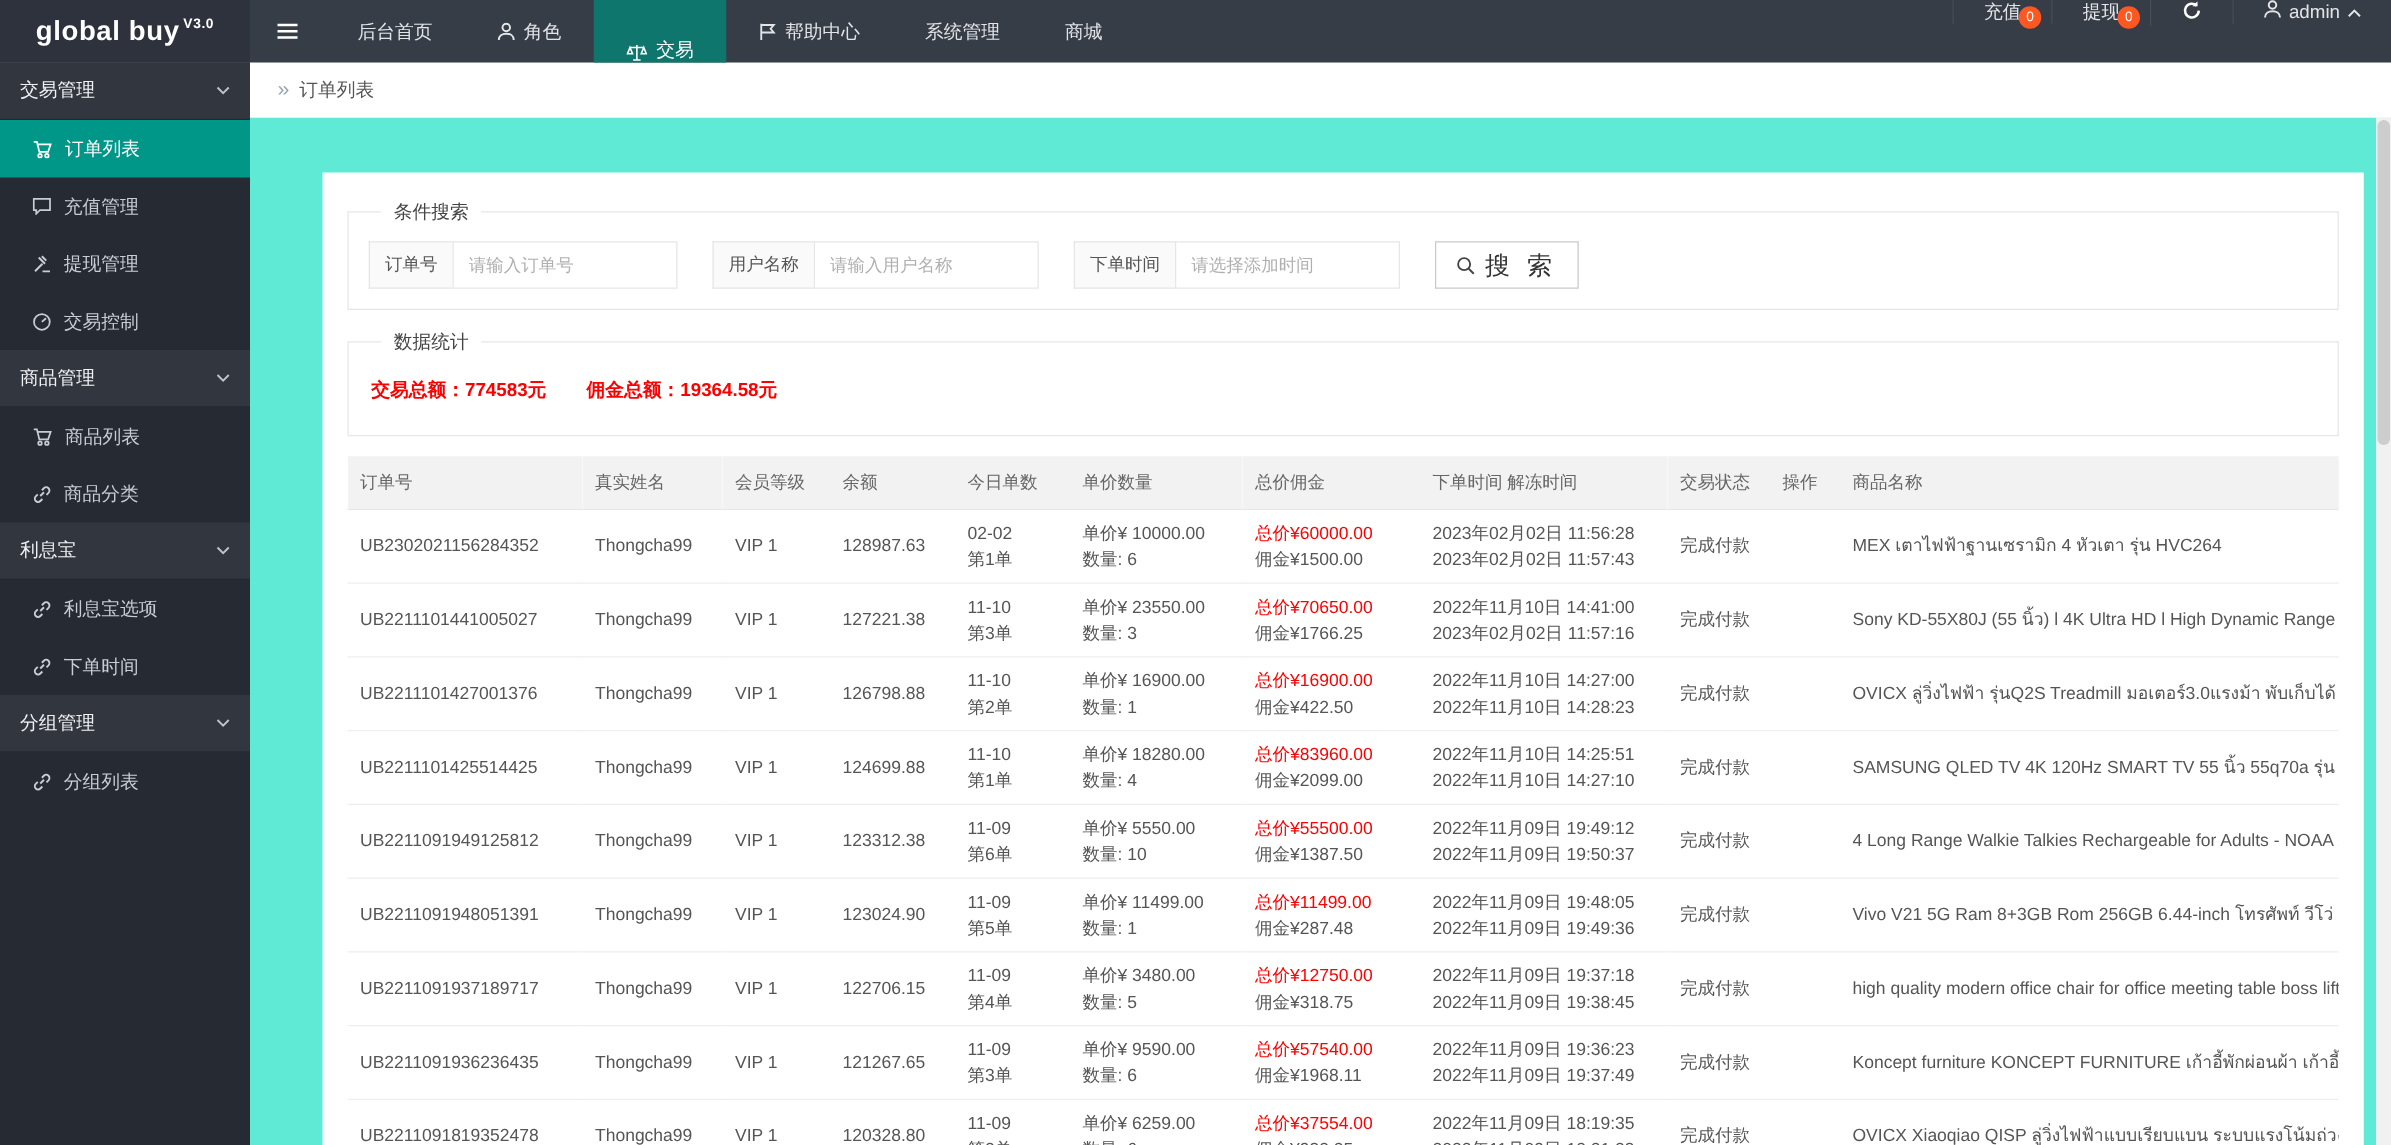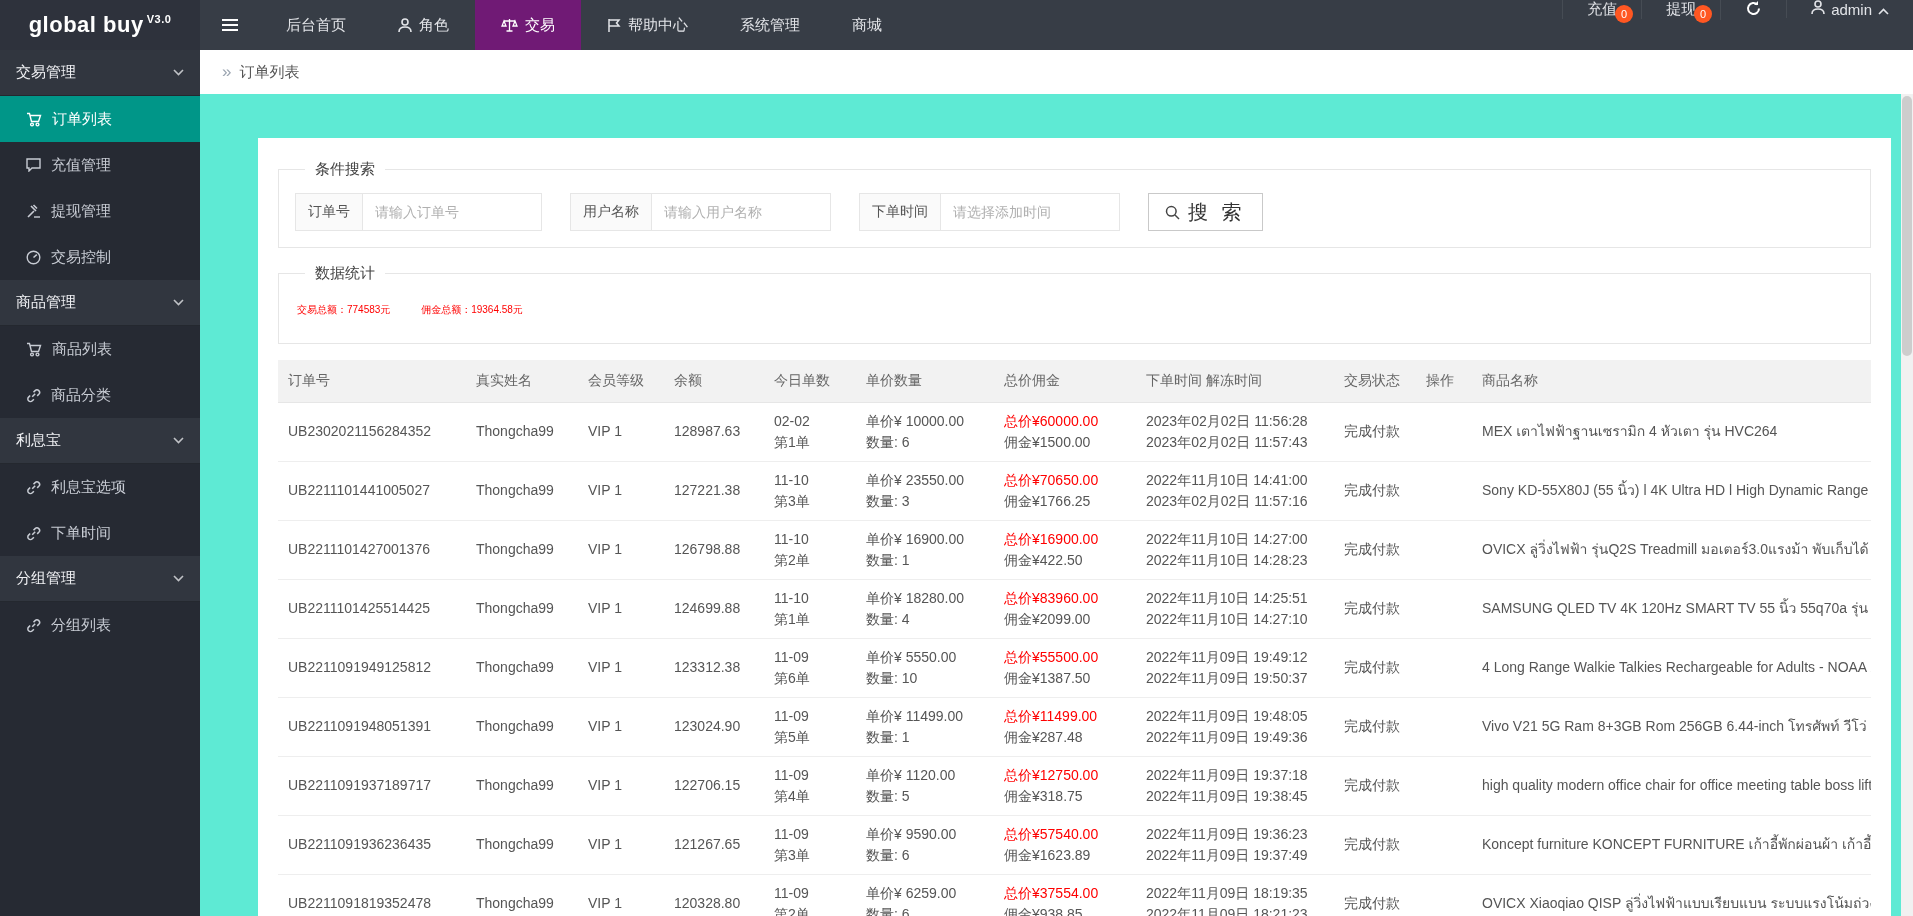--- a/index.html
+++ b/index.html
@@ -7,21 +7,21 @@
   body { font-family:"Liberation Sans","DejaVu Sans",sans-serif; background:#f2f2f2; color:#333; }
 
   
   .header { position:absolute; top:0; left:0; width:1913px; height:50px; background:#373d46; z-index:30; display:flex; align-items:stretch; }
   .logo { width:200px; background:#2e323c; color:#fff; display:flex; align-items:center; justify-content:center; font-size:22px; font-weight:bold; letter-spacing:.5px; }
   .logo sup { font-size:11px; font-weight:bold; margin-left:3px; top:-6px; position:relative; }
   .hamburger { width:60px; display:flex; align-items:center; justify-content:center; cursor:pointer; }
   .hamburger svg { display:block; }
   .nav { display:flex; align-items:stretch; }
   .nav-item { display:flex; align-items:center; gap:7px; padding:0 26px; color:#e2e4e8; font-size:15px; cursor:pointer; }
-  .nav-item.active { background:#701a75; color:#fff; }
+  .nav-item.active { background:#0f766e; color:#fff;align-items:flex-end; }
   .nav-item svg { display:block; }
   .header-right { margin-left:auto; display:flex; align-items:flex-start; }
   .hr-item { position:relative; display:flex; align-items:center; gap:6px; padding:0 24px; color:#e2e4e8; font-size:15px; cursor:pointer; border-left:1px solid rgba(255,255,255,.08); }
   .badge { position:absolute; top:5px; right:8px; min-width:18px; height:18px; border-radius:9px; background:#ff5722; color:#fff; font-size:11px; line-height:18px; text-align:center; padding:0 4px; }
 
   
   .sidebar { position:absolute; top:50px; left:0; bottom:0; width:200px; background:#262a33; z-index:20; }
   .side-item { height:46px; display:flex; align-items:center; padding:0 16px; font-size:15px; color:#c8ccd4; cursor:pointer; position:relative; }
   .side-item.group { background:#31363f; color:#f0f1f4; border-bottom:1px solid rgba(0,0,0,.25); }
   .side-item.child { padding-left:26px; gap:10px; }
@@ -42,21 +42,21 @@
   fieldset legend { font-size:15px; color:#444; padding:0 10px; margin-left:10px; }
 
   .search-row { display:flex; align-items:center; gap:28px; }
   .field-group { display:flex; align-items:stretch; height:38px; }
   .field-label { display:flex; align-items:center; padding:0 12px; background:#fafafa; border:1px solid #e6e6e6; border-right:none; font-size:14px; color:#555; white-space:nowrap; }
   .field-input { width:180px; border:1px solid #e6e6e6; padding:0 12px; font-size:14px; color:#333; outline:none; font-family:inherit; }
   .field-input::placeholder { color:#b0b0b0; }
   .search-btn { display:flex; align-items:center; gap:8px; height:38px; padding:0 16px; background:#fff; border:1px solid #c9c9c9; font-size:20px; color:#333; cursor:pointer; letter-spacing:4px; font-family:inherit; }
   .search-btn svg { display:block; }
 
-  .stats-line { font-size:10px; color:#ff0000; padding:6px 0 10px 2px; }
+  .stats-line { font-size:15px; color:#ff0000; padding:6px 0 10px 2px;font-weight:bold; }
   .stats-line span { margin-right:28px; }
 
   
   .tablewrap { margin-top:4px; }
   table { border-collapse:collapse; width:100%; table-layout:fixed; }
   th { background:#f2f2f2; font-weight:normal; color:#666; font-size:14px; text-align:left; height:42px; padding:0 10px; border-bottom:1px solid #e6e6e6; white-space:nowrap; overflow:hidden; }
   td { font-size:14px; color:#555; height:59px; padding:6px 10px; border-bottom:1px solid #eee; vertical-align:middle; white-space:nowrap; overflow:hidden; }
   td .l2 { line-height:21px; }
   .red { color:#ff0000; }
 
@@ -589,21 +589,21 @@
                 <div class="l2">VIP 1</div>
               </td>
               <td>
                 <div class="l2">122706.15</div>
               </td>
               <td>
                 <div class="l2">11-09</div>
                 <div class="l2">第4单</div>
               </td>
               <td>
-                <div class="l2">单价¥ 1120.00</div>
+                <div class="l2">单价¥ 3480.00</div>
                 <div class="l2">数量: 5</div>
               </td>
               <td>
                 <div class="l2 red">总价¥12750.00</div>
                 <div class="l2">佣金¥318.75</div>
               </td>
               <td>
                 <div class="l2">2022年11月09日 19:37:18</div>
                 <div class="l2">2022年11月09日 19:38:45</div>
               </td>
@@ -633,21 +633,21 @@
               <td>
                 <div class="l2">11-09</div>
                 <div class="l2">第3单</div>
               </td>
               <td>
                 <div class="l2">单价¥ 9590.00</div>
                 <div class="l2">数量: 6</div>
               </td>
               <td>
                 <div class="l2 red">总价¥57540.00</div>
-                <div class="l2">佣金¥1623.89</div>
+                <div class="l2">佣金¥1968.11</div>
               </td>
               <td>
                 <div class="l2">2022年11月09日 19:36:23</div>
                 <div class="l2">2022年11月09日 19:37:49</div>
               </td>
               <td>
                 <div class="l2">完成付款</div>
               </td>
               <td>
                 <div class="l2"></div>

